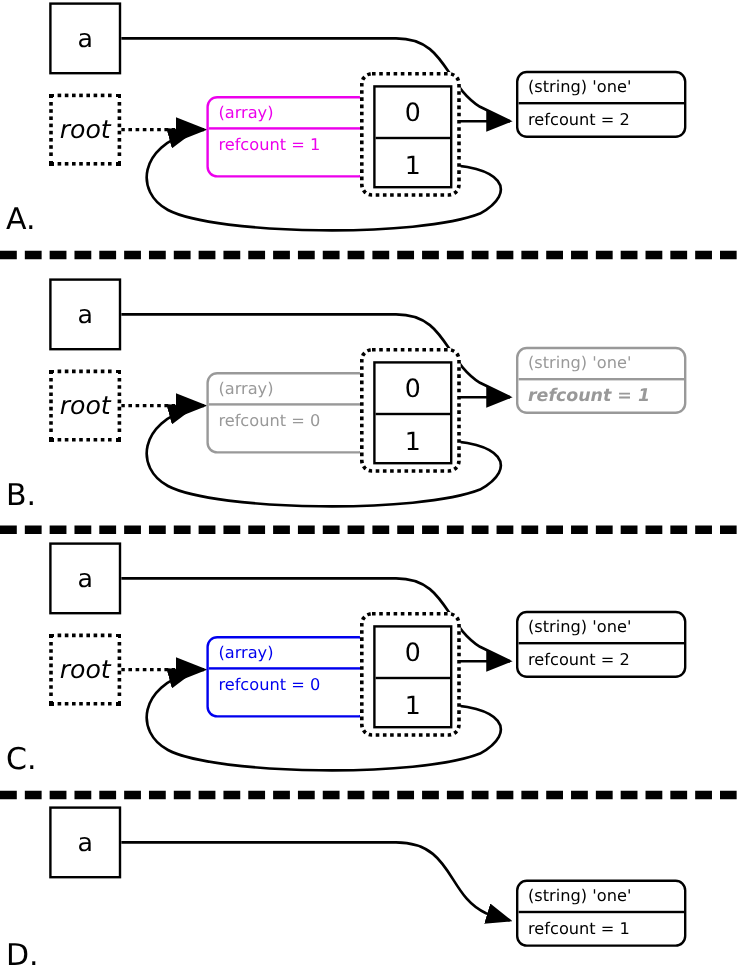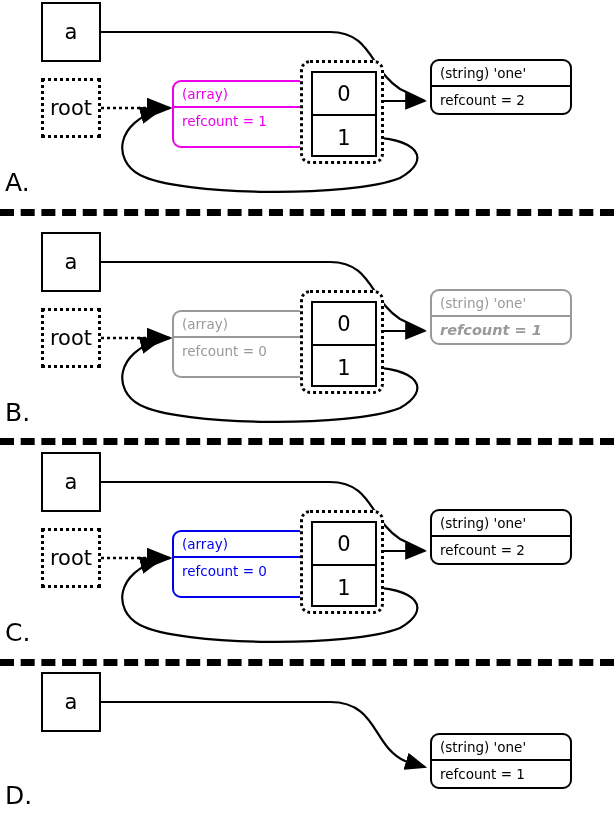--- a/index.html
+++ b/index.html
@@ -10,21 +10,21 @@
   .panel-svg{position:absolute;left:0;top:0;width:614px;height:100%;overflow:visible;}
 
   
   .varbox{position:absolute;width:60px;height:60px;border:2px solid #000;
           box-sizing:border-box;background:#fff;
           display:flex;align-items:center;justify-content:center;
           font-size:21px;color:#000;}
   .rootbox{position:absolute;width:60px;height:60px;
            border:3px dotted #000;box-sizing:border-box;background:#fff;
            display:flex;align-items:center;justify-content:center;
-           font-size:21px;color:#000;}
+           font-size:21px;font-style:italic;color:#000;}
 
   
   .zval{position:absolute;box-sizing:border-box;border:2px solid #000;
         border-radius:9px;background:#fff;overflow:hidden;}
   .zval .row{box-sizing:border-box;padding:12px 8px;
              display:flex;align-items:center;font-size:13.5px;color:#000;
              white-space:nowrap;}
   .zval .row.top{border-bottom:2px solid #000;}
 
   

